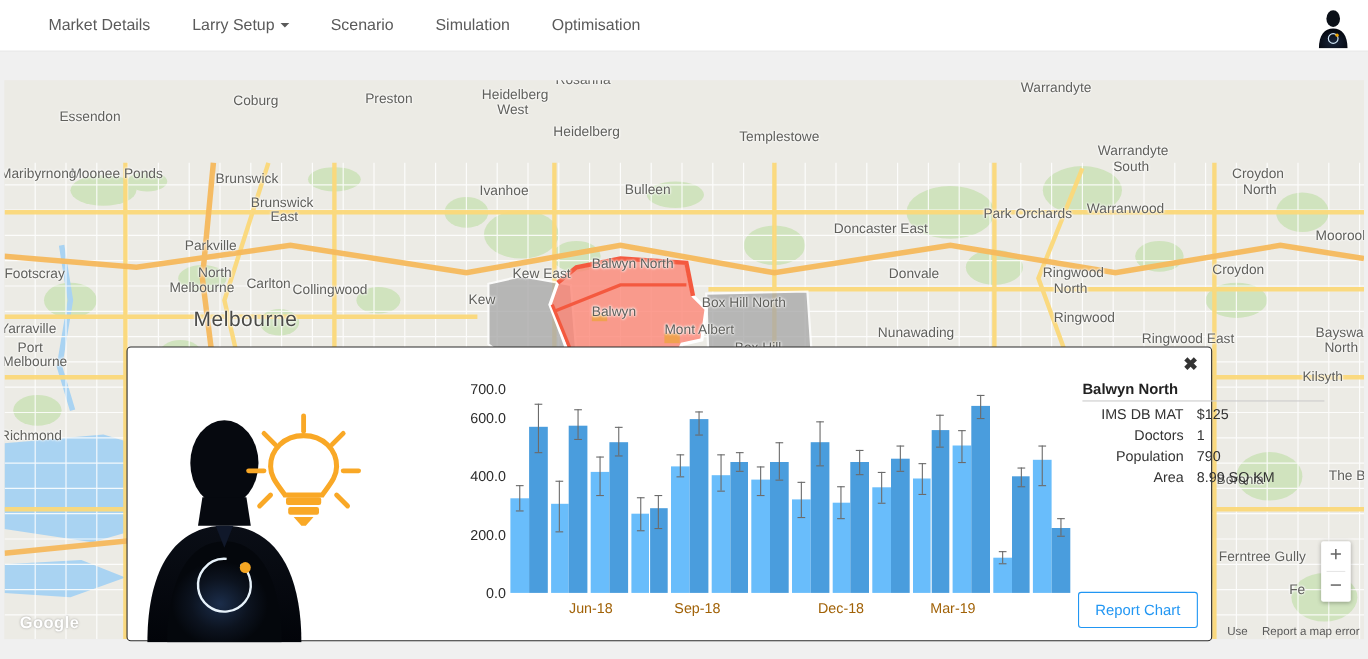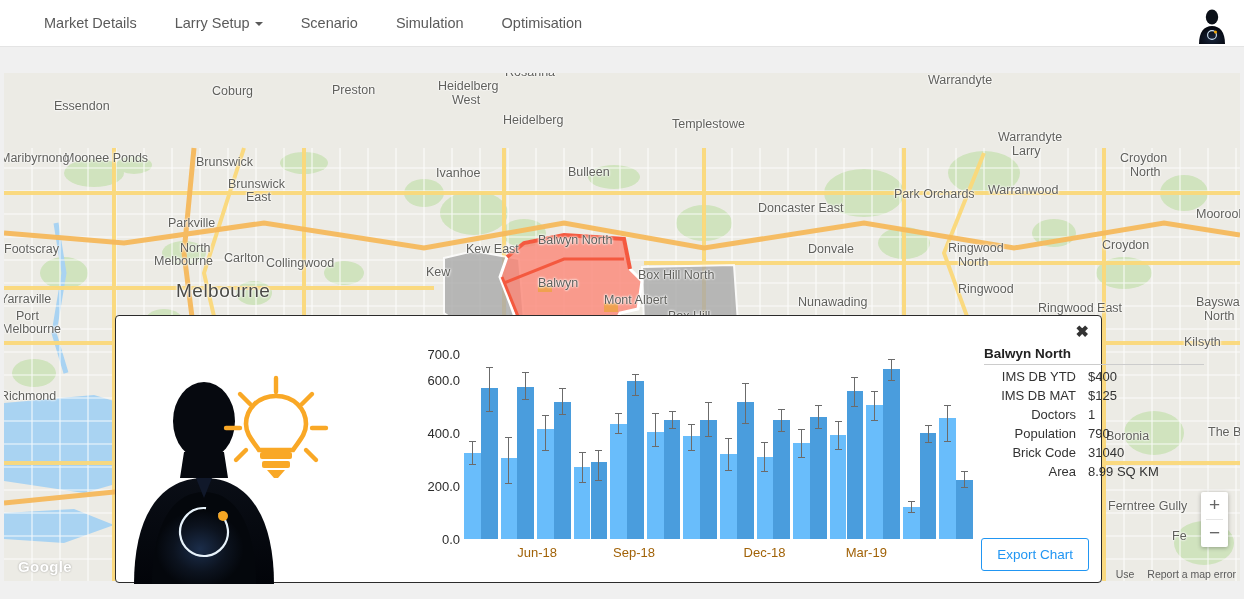--- a/index.html
+++ b/index.html
@@ -391,21 +391,21 @@
       <div class="maplabel med" style="left: 328px; top: 10px;">Preston</div>
       <div class="maplabel med" style="left: 434px; top: 6px;">Heidelberg</div>
       <div class="maplabel med" style="left: 448px; top: 20px;">West</div>
       <div class="maplabel med" style="left: 501px; top: -8px;">Rosanna</div>
       <div class="maplabel med" style="left: 924px; top: 0px;">Warrandyte</div>
       <div class="maplabel med" style="left: 499px; top: 40px;">Heidelberg</div>
       <div class="maplabel med" style="left: 668px; top: 44px;">Templestowe</div>
       <div class="maplabel med" style="left: 60px; top: 78px;">Moonee Ponds</div>
       <div class="maplabel med" style="left: 192px; top: 82px;">Brunswick</div>
       <div class="maplabel med" style="left: 994px; top: 57px;">Warrandyte</div>
-      <div class="maplabel med" style="left: 1008px; top: 71px;">Larry</div>
+      <div class="maplabel med" style="left: 1008px; top: 71px;">South</div>
       <div class="maplabel med" style="left: 1116px; top: 78px;">Croydon</div>
       <div class="maplabel med" style="left: 1126px; top: 92px;">North</div>
       <div class="maplabel med" style="left: -4px; top: 78px;">Maribyrnong</div>
       <div class="maplabel med" style="left: 432px; top: 93px;">Ivanhoe</div>
       <div class="maplabel med" style="left: 564px; top: 92px;">Bulleen</div>
       <div class="maplabel med" style="left: 224px; top: 104px;">Brunswick</div>
       <div class="maplabel med" style="left: 242px; top: 117px;">East</div>
       <div class="maplabel med" style="left: 890px; top: 114px;">Park Orchards</div>
       <div class="maplabel med" style="left: 984px; top: 110px;">Warranwood</div>
       <div class="maplabel med" style="left: 534px; top: 160px;">Balwyn North</div>
@@ -625,41 +625,33 @@
         <div class="xlabel" style="left: 292.571px; margin-left: 8px;">Dec-18</div>
         <div class="xlabel" style="left: 402.286px;">Mar-19</div>
       </div>
   </div>
 
   <div id="info-panel">
     <div id="info-title">Balwyn North</div>
     <table id="info-table">
         <tbody>
           <tr>
-            <td class="k">IMS DB YTD</td>
-            <td class="v">$400</td>
-          </tr>
-          <tr>
             <td class="k">IMS DB MAT</td>
             <td class="v">$125</td>
           </tr>
           <tr>
             <td class="k">Doctors</td>
             <td class="v">1</td>
           </tr>
           <tr>
             <td class="k">Population</td>
             <td class="v">790</td>
           </tr>
           <tr>
-            <td class="k">Brick Code</td>
-            <td class="v">31040</td>
-          </tr>
-          <tr>
             <td class="k">Area</td>
             <td class="v">8.99 SQ KM</td>
           </tr>
         </tbody>
       </table>
   </div>
 
-  <button id="export-btn">Export Chart</button>
+  <button id="export-btn">Report Chart</button>
 </div>
 
 </body></html>

